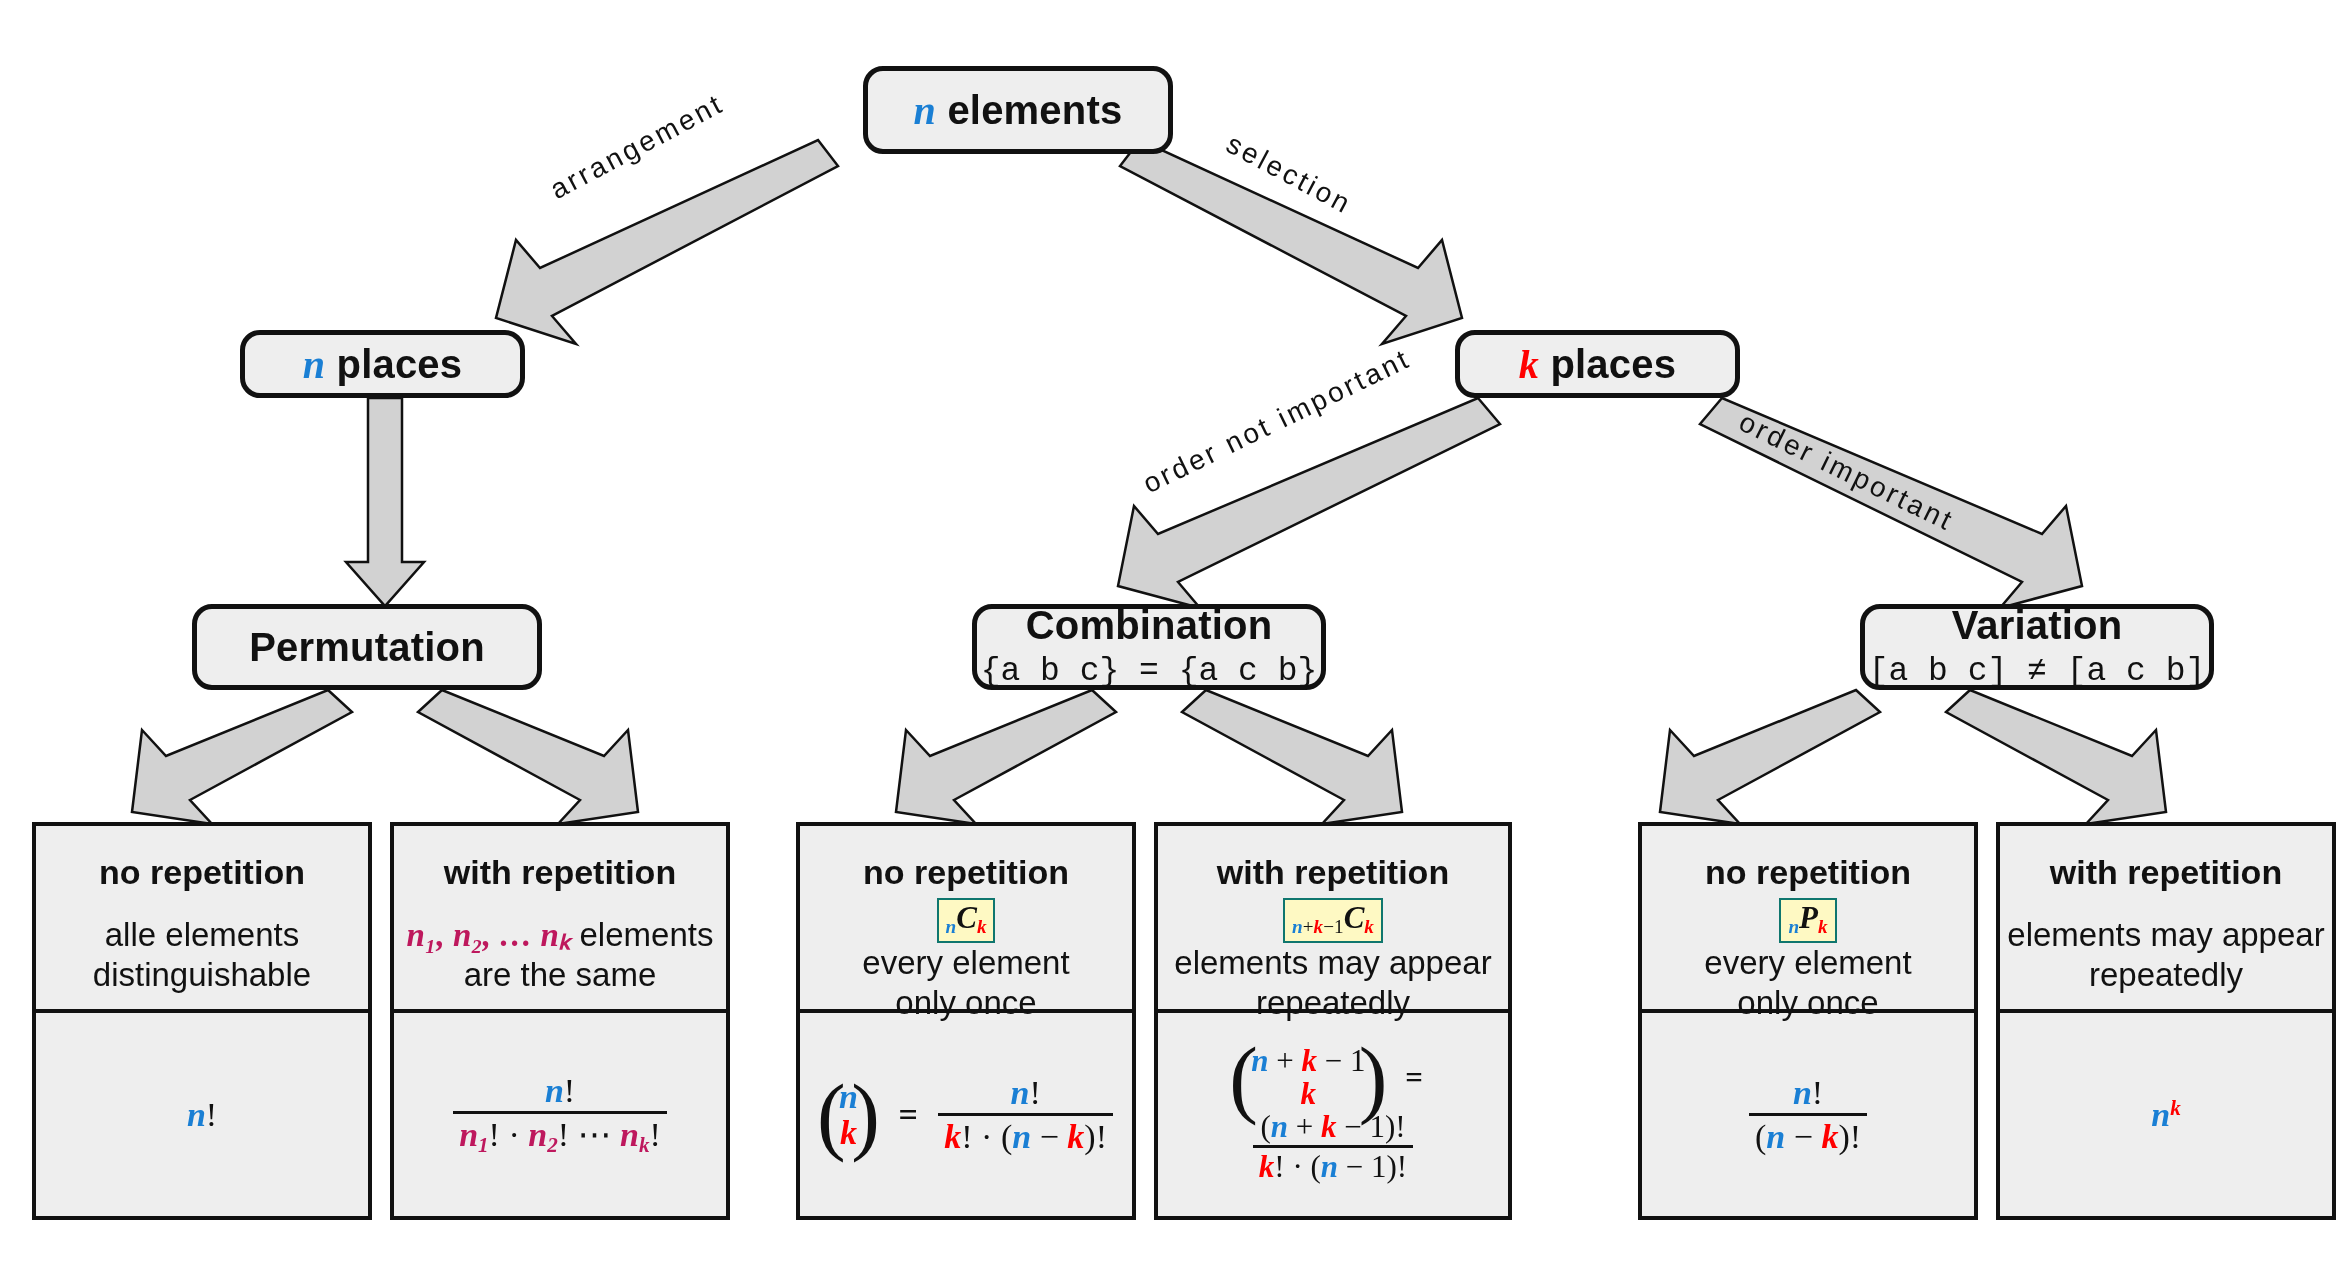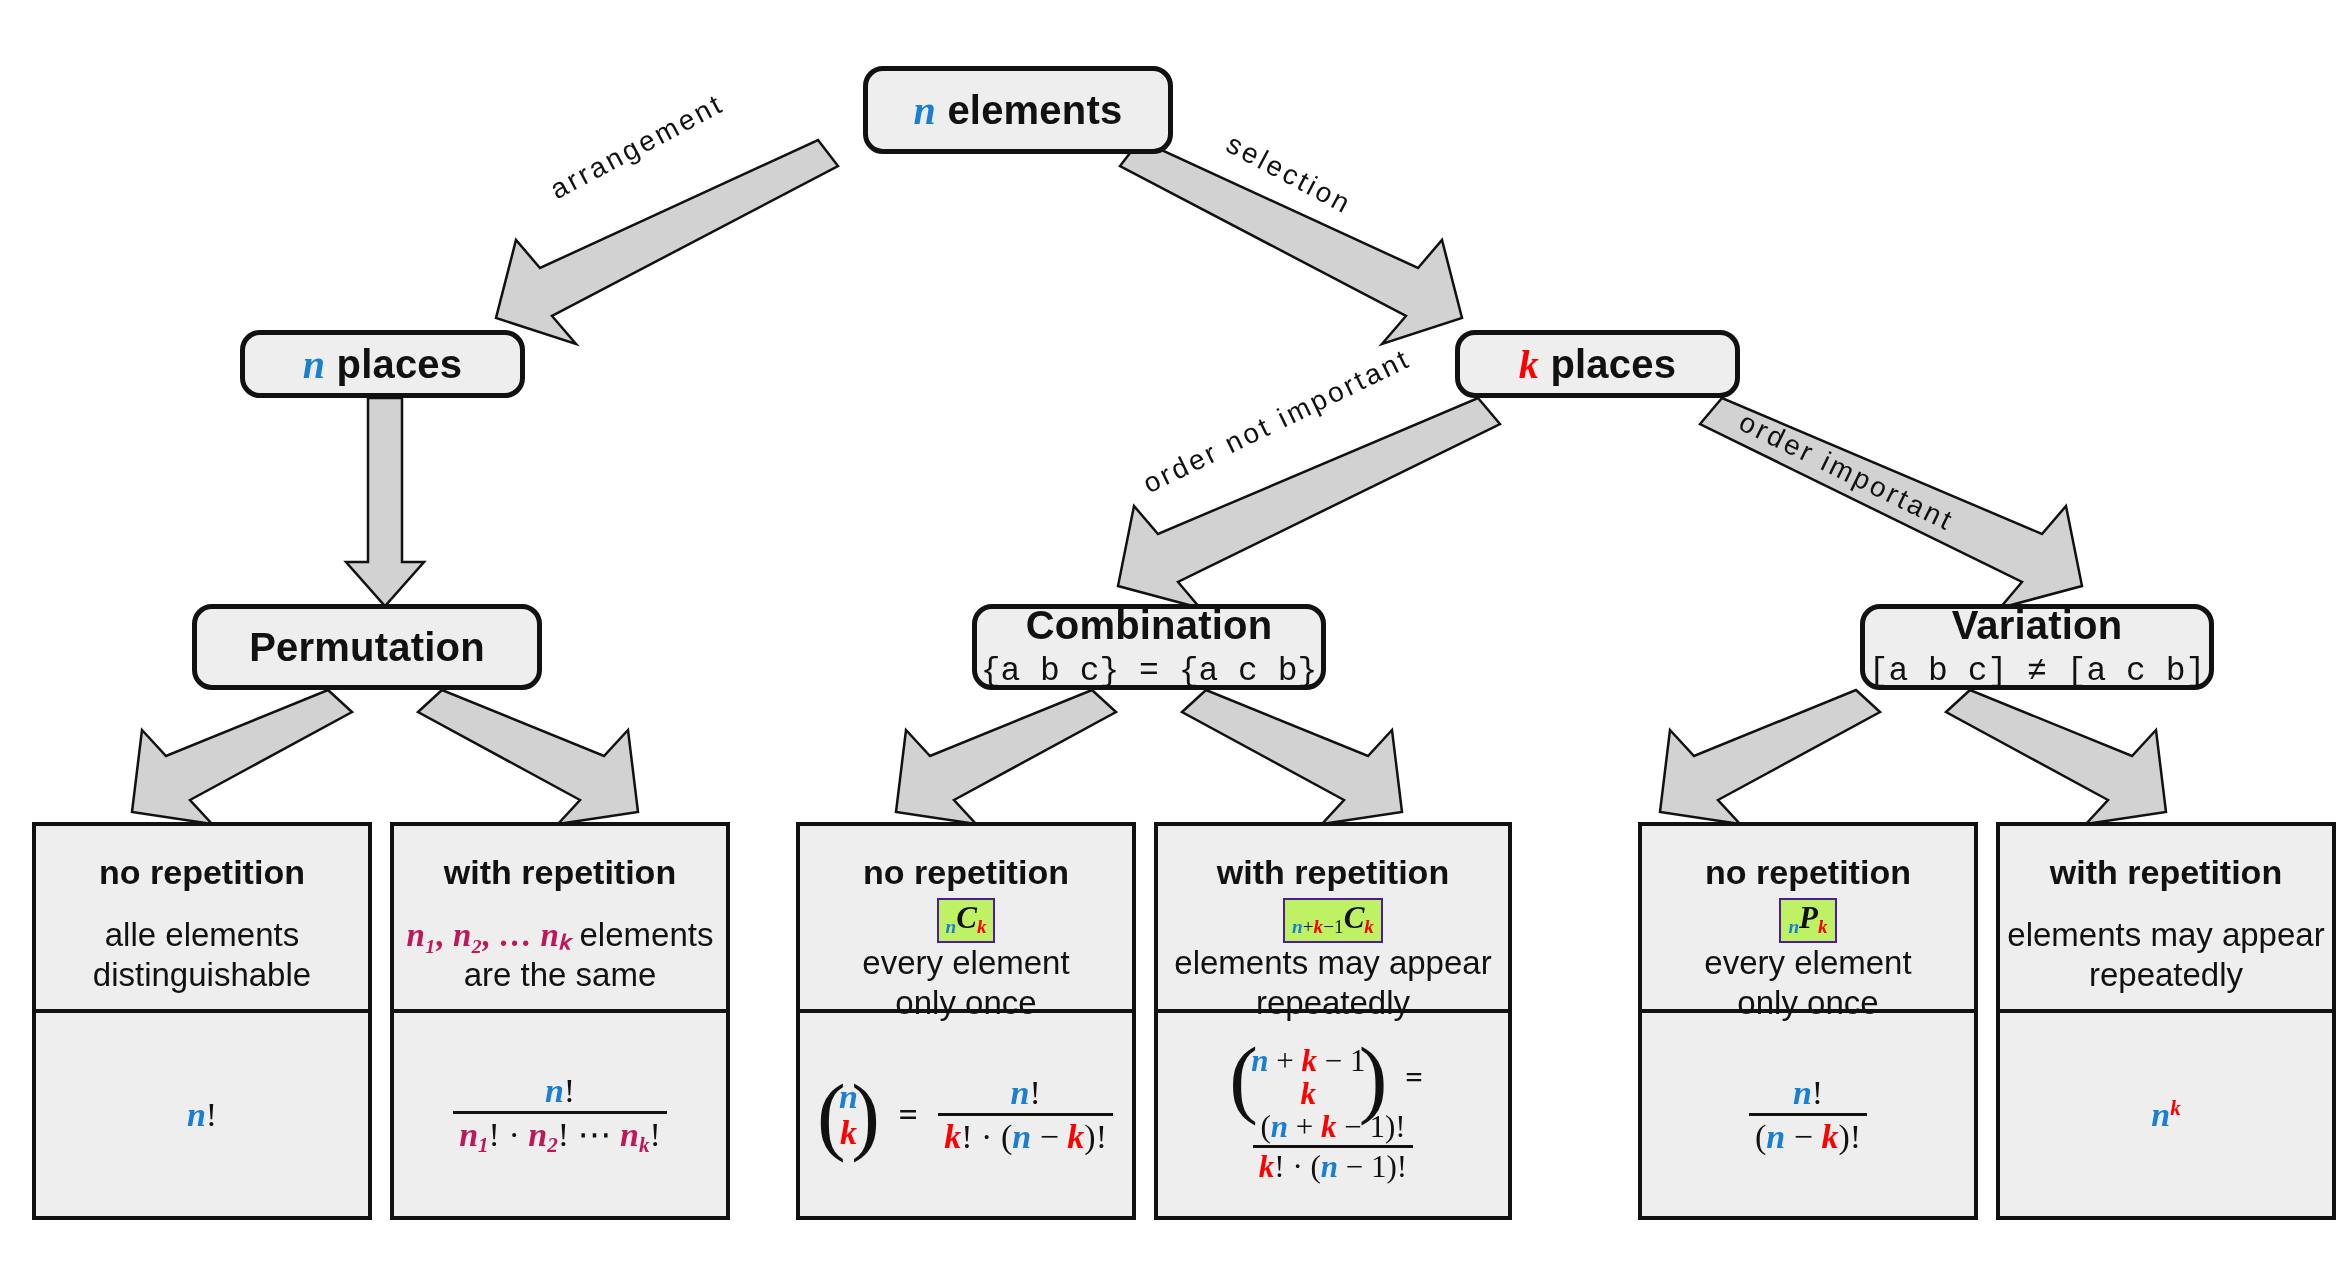--- a/index.html
+++ b/index.html
@@ -75,22 +75,22 @@
     align-items:center;
     justify-content:center;
   }
   .leaf .head{
     font-weight:bold;
     font-size:34px;
     white-space:nowrap;
   }
   .leaf .symbol{
     margin-top:6px;
-    border:2px solid #4c1d95;
-    background:#bef264;
+    border:2px solid #0f766e;
+    background:#fef9c3;
     padding:1px 7px 3px 7px;
     font-family:"Liberation Serif", serif;
     font-size:31px;
     line-height:1.1;
     white-space:nowrap;
   }
   .leaf .desc{
     font-size:33px;
     line-height:1.22;
     margin-top:auto;

